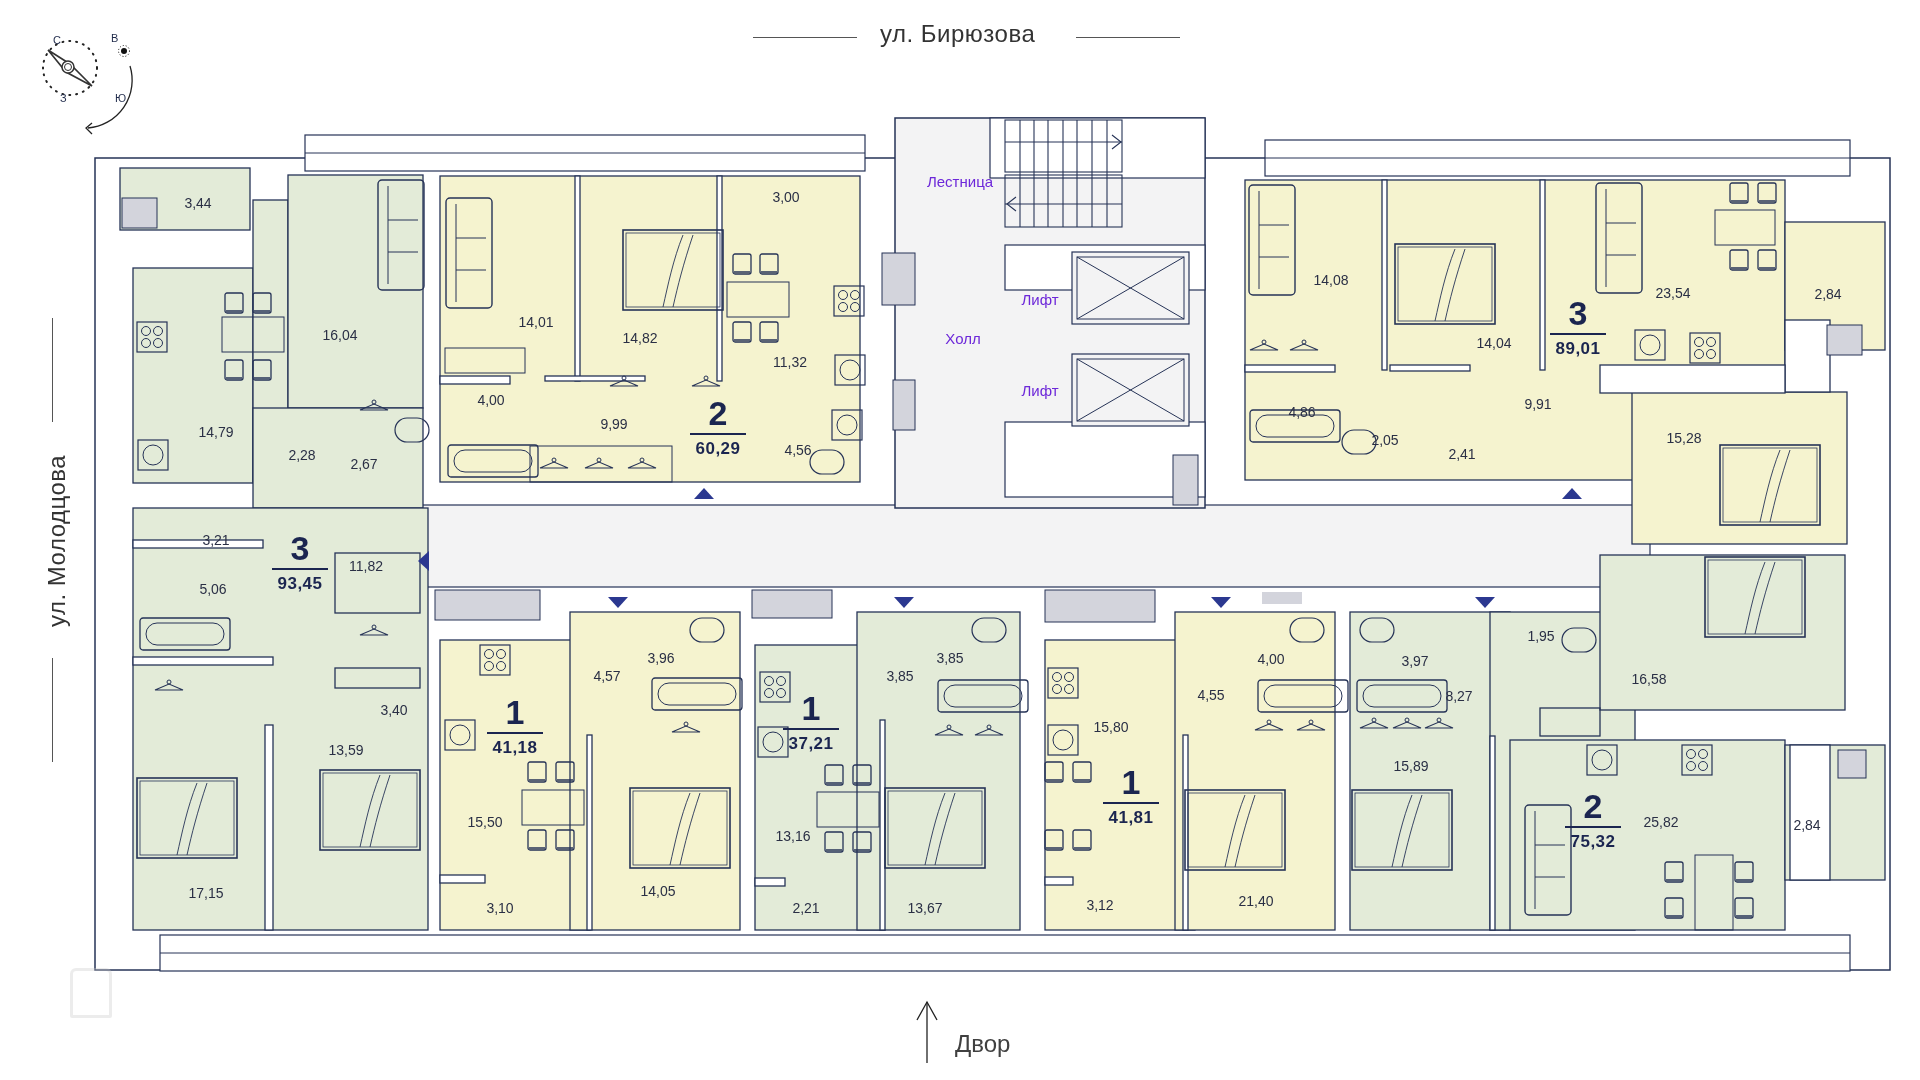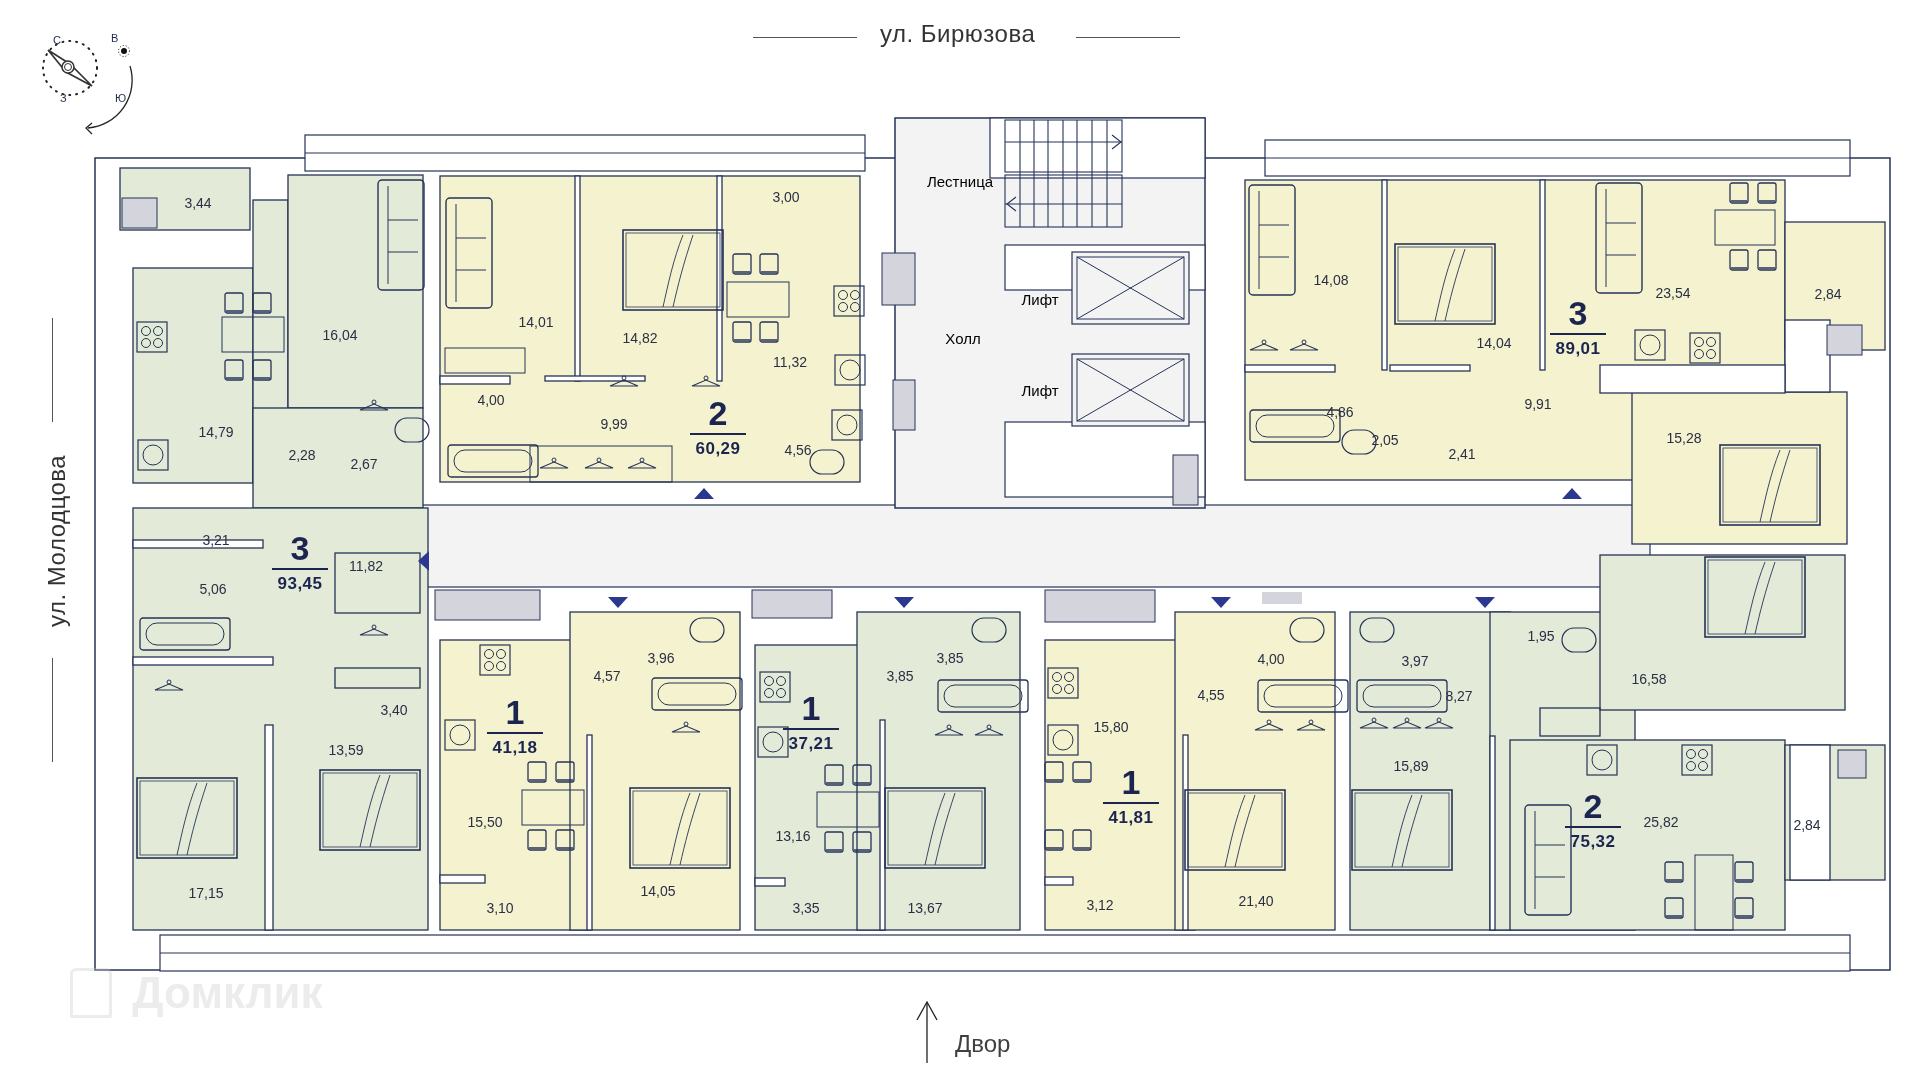--- a/index.html
+++ b/index.html
@@ -7,21 +7,21 @@
          font-family:"Liberation Sans", "DejaVu Sans", sans-serif; color:#1f2a4a; }
   .abs { position:absolute; }
   .street { position:absolute; font-size:24px; color:#333; letter-spacing:0.5px; white-space:nowrap; }
   .street-line { position:absolute; background:#555; height:1px; }
   .street-line.v { width:1px; height:auto; }
   .room-label { position:absolute; font-size:14px; color:#2a2f45; white-space:nowrap; transform:translate(-50%,-50%); }
   .apt-badge { position:absolute; transform:translate(-50%,-50%); text-align:center; color:#1b2550; }
   .apt-badge .rooms { font-size:34px; font-weight:bold; line-height:36px; display:block; }
   .apt-badge .sep { display:block; height:2px; background:#1b2550; width:56px; margin:2px auto 4px; }
   .apt-badge .area { font-size:17px; font-weight:bold; display:block; letter-spacing:0.5px; }
-  .core-label { position:absolute; font-size:15px; color:#000000; transform:translate(-50%,-50%); white-space:nowrap; }
+  .core-label { position:absolute; font-size:15px; color:#6d28d9; transform:translate(-50%,-50%); white-space:nowrap; }
   .entry-arrow { position:absolute; width:0; height:0; }
   .entry-arrow.up { border-left:10px solid transparent; border-right:10px solid transparent; border-bottom:11px solid #2b3890; }
   .entry-arrow.down { border-left:10px solid transparent; border-right:10px solid transparent; border-top:11px solid #2b3890; }
   .entry-arrow.left { border-top:10px solid transparent; border-bottom:10px solid transparent; border-right:11px solid #2b3890; }
   .watermark { position:absolute; font-size:44px; font-weight:bold; color:rgba(200,200,200,0.35); }
   .dvor { position:absolute; font-size:24px; color:#404040; }
   svg.plan { position:absolute; left:0; top:0; }
 </style>
 </head>
 <body>
@@ -379,21 +379,21 @@
     <span class="sep"></span>
     <span class="area">60,29</span>
   </div>
 </div>
 
 <div>
   <span class="room-label" style="left:1331px; top:280px;">14,08</span>
   <span class="room-label" style="left:1494px; top:343px;">14,04</span>
   <span class="room-label" style="left:1673px; top:293px;">23,54</span>
   <span class="room-label" style="left:1828px; top:294px;">2,84</span>
-  <span class="room-label" style="left:1302px; top:412px;margin-left:38px;">4,86</span>
+  <span class="room-label" style="left:1302px; top:412px;">4,86</span>
   <span class="room-label" style="left:1385px; top:440px;">2,05</span>
   <span class="room-label" style="left:1462px; top:454px;">2,41</span>
   <span class="room-label" style="left:1538px; top:404px;">9,91</span>
   <span class="room-label" style="left:1684px; top:438px;">15,28</span>
   <div class="apt-badge" style="left:1578px; top:327px;">
     <span class="rooms">3</span>
     <span class="sep"></span>
     <span class="area">89,01</span>
   </div>
 </div>
@@ -408,21 +408,21 @@
     <span class="rooms">1</span>
     <span class="sep"></span>
     <span class="area">41,18</span>
   </div>
 </div>
 
 <div>
   <span class="room-label" style="left:900px; top:676px;">3,85</span>
   <span class="room-label" style="left:950px; top:658px;">3,85</span>
   <span class="room-label" style="left:793px; top:836px;">13,16</span>
-  <span class="room-label" style="left:806px; top:908px;">3,35</span>
+  <span class="room-label" style="left:806px; top:908px;">2,21</span>
   <span class="room-label" style="left:925px; top:908px;">13,67</span>
   <div class="apt-badge" style="left:811px; top:722px;">
     <span class="rooms">1</span>
     <span class="sep"></span>
     <span class="area">37,21</span>
   </div>
 </div>
 
 <div>
   <span class="room-label" style="left:1271px; top:659px;">4,00</span>
@@ -447,20 +447,19 @@
   <span class="room-label" style="left:1807px; top:825px;">2,84</span>
   <div class="apt-badge" style="left:1593px; top:820px;">
     <span class="rooms">2</span>
     <span class="sep"></span>
     <span class="area">75,32</span>
   </div>
 </div>
 
 <div class="watermark" style="left:70px; top:965px;">
   <span style="display:inline-block; width:36px; height:44px; border:3px solid rgba(200,200,200,0.35); border-radius:6px 6px 2px 2px; vertical-align:middle; margin-right:8px;"></span>
-  <span style="vertical-align:middle;">Домклик</span>
 </div>
 
 <svg class="abs" style="left:912px; top:1000px;" width="30" height="65" viewBox="0 0 30 65">
   <line x1="15" y1="2" x2="15" y2="63" stroke="#222" stroke-width="1.3"></line>
   <path d="M5 20 L15 2 L25 20" fill="none" stroke="#222" stroke-width="1.3"></path>
 </svg>
 <div class="dvor" style="left:955px; top:1030px;">Двор</div>
 
 </body></html>

